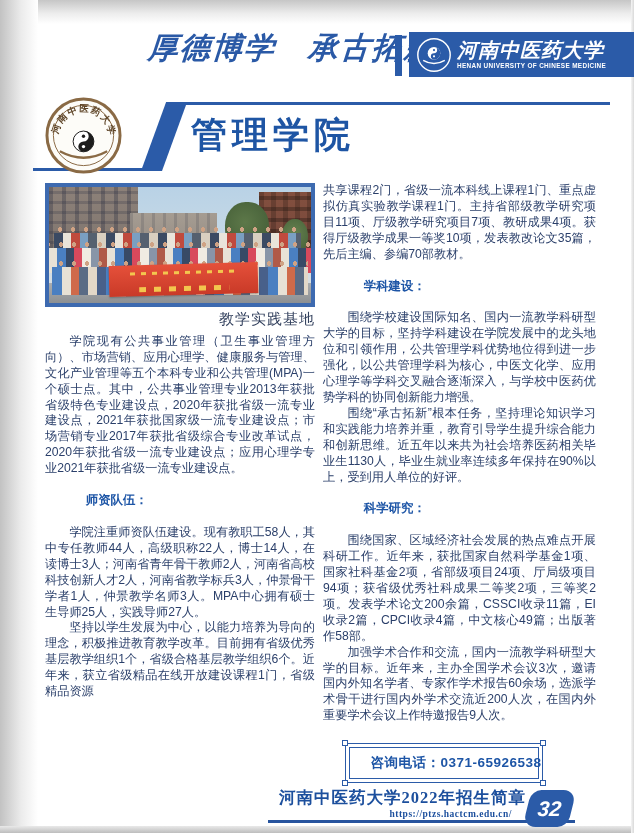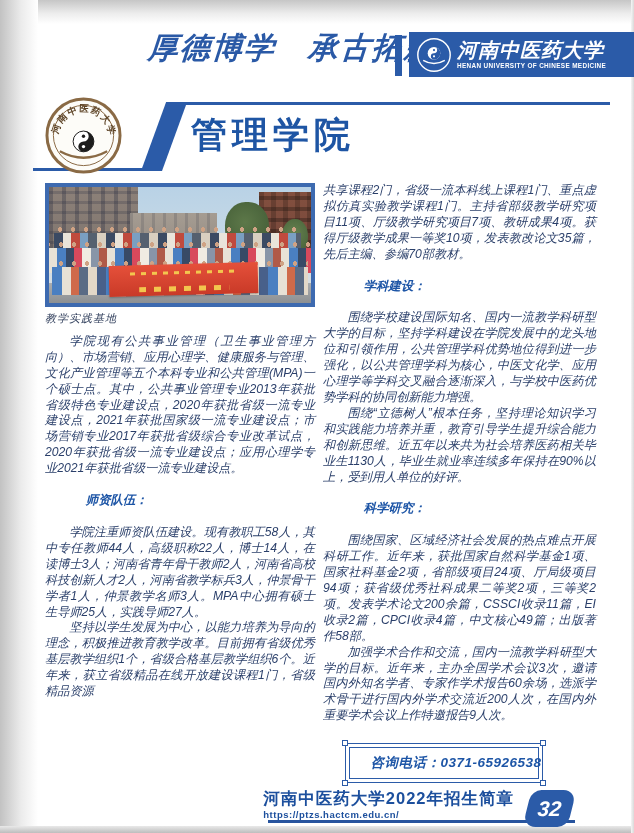--- a/index.html
+++ b/index.html
@@ -30,21 +30,21 @@
   
   .seal{position:absolute;left:44px;top:96px;width:79px;height:79px;z-index:3;}
   .rule-left{position:absolute;left:33px;top:168px;width:112px;height:3px;background:#2b5ba8;z-index:2;}
   .slash{position:absolute;left:141px;top:102px;width:21px;height:69px;background:#2b5ba8;
     transform:skewX(-20deg);transform-origin:bottom left;z-index:2;}
   .rule-top{position:absolute;left:181px;top:102px;width:429px;height:3px;background:#2b5ba8;z-index:2;}
   .college-title{position:absolute;left:191px;top:111px;font-size:36px;font-weight:bold;color:#1e55a4;
     letter-spacing:5px;z-index:2;margin:0;}
 
   
-  .col{position:absolute;top:183px;color:#2a3f6a;font-size:12.2px;line-height:15.9px;text-align:justify;z-index:2;font-style:italic;}
+  .col{position:absolute;top:183px;color:#2a3f6a;font-size:12.2px;line-height:15.9px;text-align:justify;z-index:2;}
   .col-left{left:45px;width:270px;}
   .col-right{left:323px;width:273px;}
   .col p{margin:0;text-indent:2em;}
   .col p.noindent{text-indent:0;}
   .col h3{margin:16px;font-size:12.4px;color:#1d55a6;font-weight:bold;text-indent:2em;line-height:15.9px;}
 
   
   .photo{width:270px;height:124px;border:4px solid #3d6ab0;box-sizing:border-box;position:relative;overflow:hidden;background:#b9d2e6;}
   .sky{position:absolute;inset:0;background:linear-gradient(180deg,#b9d2e6 0%,#c6d9e6 45%,#d5dde2 75%,#dadfe2 100%);}
   .bld-left{position:absolute;left:0;top:0;width:34%;height:66%;background:
@@ -75,33 +75,33 @@
   .row-mid::after{background:repeating-linear-gradient(90deg,#e8e2d6 0 8px,#4a7fc1 8px 17px,#384a66 17px 25px,#d8495c 25px 33px,#f0ebe2 33px 42px,#8895a8 42px 50px,#b05a48 50px 58px);}
   .row-front{top:62%;height:31%;left:1%;right:1%;}
   .row-front::before{background-position:3px 0;}
   .row-front::after{background:repeating-linear-gradient(90deg,#4a7fc1 0 10px,#e7e1d5 10px 19px,#cf6a4a 19px 27px,#5a6b85 27px 36px,#e3d8c8 36px 45px,#48608a 45px 54px);}
   .banner{position:absolute;left:23%;right:20%;top:66%;height:27%;z-index:3;
     background:linear-gradient(180deg,#e5503a,#c93a28);transform:rotate(-1.5deg);box-shadow:0 1px 2px rgba(0,0,0,.25);}
   .banner::before{content:'';position:absolute;left:14%;right:14%;top:22%;height:3.5px;
     background:repeating-linear-gradient(90deg,#f3c64e 0 5px,rgba(0,0,0,0) 5px 11px);}
   .banner::after{content:'';position:absolute;left:20%;right:20%;bottom:14%;height:5px;
     background:repeating-linear-gradient(90deg,#f3c64e 0 7px,rgba(0,0,0,0) 7px 15px);}
-  .photo-caption{text-align:left;font-size:11px;color:#33415e;margin:4px 0 7px 0;letter-spacing:1px;}
+  .photo-caption{text-align:right;font-size:15px;color:#33415e;margin:4px 0 7px 0;letter-spacing:1px;}
 
   
   .phone-box{position:relative;margin:19px 0 0 22px;width:196px;height:38px;
     border:1px solid #2b5ba8;display:flex;align-items:center;justify-content:center;}
   .phone-box::before{content:'';position:absolute;inset:3px;border:1px solid #2b5ba8;}
   .knob{position:absolute;width:6px;height:6px;border:1.5px solid #2b5ba8;background:#fff;box-sizing:border-box;}
   .knob.tl{left:-4px;top:-4px;} .knob.tr{right:-4px;top:-4px;}
   .knob.bl{left:-4px;bottom:-4px;} .knob.br{right:-4px;bottom:-4px;}
   .phone-text{position:relative;font-size:13.5px;font-weight:bold;color:#1d55a6;letter-spacing:.5px;white-space:nowrap;margin-left:24px;}
 
   
-  .footer-text{position:absolute;right:120px;top:789px;text-align:left;z-index:2;color:#1c4f9d;}
+  .footer-text{position:absolute;right:108px;top:789px;text-align:right;z-index:2;color:#1c4f9d;font-family:Liberation Serif, serif;}
   .footer-title{font-size:16.5px;font-weight:bold;letter-spacing:1px;line-height:1.15;}
   .footer-url{font-size:9.5px;font-weight:bold;letter-spacing:.5px;margin-right:14px;margin-top:1px;}
   .footer-rule{position:absolute;left:268px;top:820px;width:307px;height:3px;background:#27549e;z-index:1;}
   .page-badge{position:absolute;left:527px;top:790px;width:45px;height:37px;background:#2b5ba8;
     transform:skewX(-14deg);border-radius:10px 13px 10px 13px;z-index:3;
     display:flex;align-items:center;justify-content:center;}
   .page-badge span{color:#ffffff;font-size:21px;font-weight:bold;font-style:italic;transform:skewX(8deg);}
 </style>
 </head>
 <body>
@@ -169,21 +169,21 @@
 
   <p>坚持以学生发展为中心，以能力培养为导向的理念，积极推进教育教学改革。目前拥有省级优秀基层教学组织1个，省级合格基层教学组织6个。近年来，获立省级精品在线开放建设课程1门，省级精品资源</p>
 </div>
 
 <div class="col col-right">
   <p class="noindent">共享课程2门，省级一流本科线上课程1门、重点虚拟仿真实验教学课程1门。主持省部级教学研究项目11项、厅级教学研究项目7项、教研成果4项。获得厅级教学成果一等奖10项，发表教改论文35篇，先后主编、参编70部教材。</p>
 
   <h3>学科建设：</h3>
   <p>围绕学校建设国际知名、国内一流教学科研型大学的目标，坚持学科建设在学院发展中的龙头地位和引领作用，公共管理学科优势地位得到进一步强化，以公共管理学科为核心，中医文化学、应用心理学等学科交叉融合逐渐深入，与学校中医药优势学科的协同创新能力增强。</p>
 
-  <p>围绕“立德树人”根本任务，坚持理论知识学习和实践能力培养并重，教育引导学生提升综合能力和创新思维。近五年以来共为社会培养医药相关毕业生1130人，毕业生就业率连续多年保持在90%以上，受到用人单位的好评。</p>
+  <p>围绕“承古拓新”根本任务，坚持理论知识学习和实践能力培养并重，教育引导学生提升综合能力和创新思维。近五年以来共为社会培养医药相关毕业生1130人，毕业生就业率连续多年保持在90%以上，受到用人单位的好评。</p>
 
   <h3>科学研究：</h3>
   <p>围绕国家、区域经济社会发展的热点难点开展科研工作。近年来，获批国家自然科学基金1项、国家社科基金2项，省部级项目24项、厅局级项目94项；获省级优秀社科成果二等奖2项，三等奖2项。发表学术论文200余篇，CSSCI收录11篇，EI收录2篇，CPCI收录4篇，中文核心49篇；出版著作58部。</p>
 
   <p>加强学术合作和交流，国内一流教学科研型大学的目标。近年来，主办全国学术会议3次，邀请国内外知名学者、专家作学术报告60余场，选派学术骨干进行国内外学术交流近200人次，在国内外重要学术会议上作特邀报告9人次。</p>
 
   <div class="phone-box">
     <span class="knob tl"></span>
     <span class="knob tr"></span>
     <span class="knob bl"></span>

